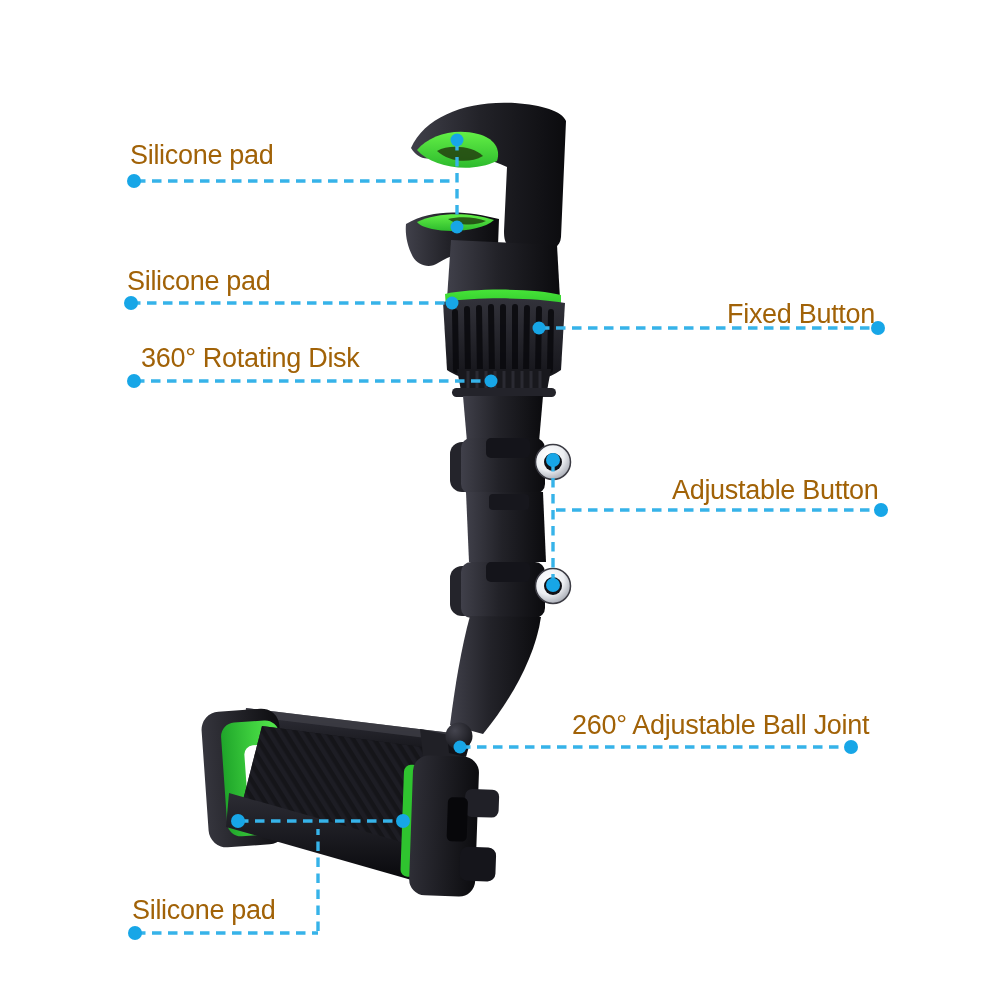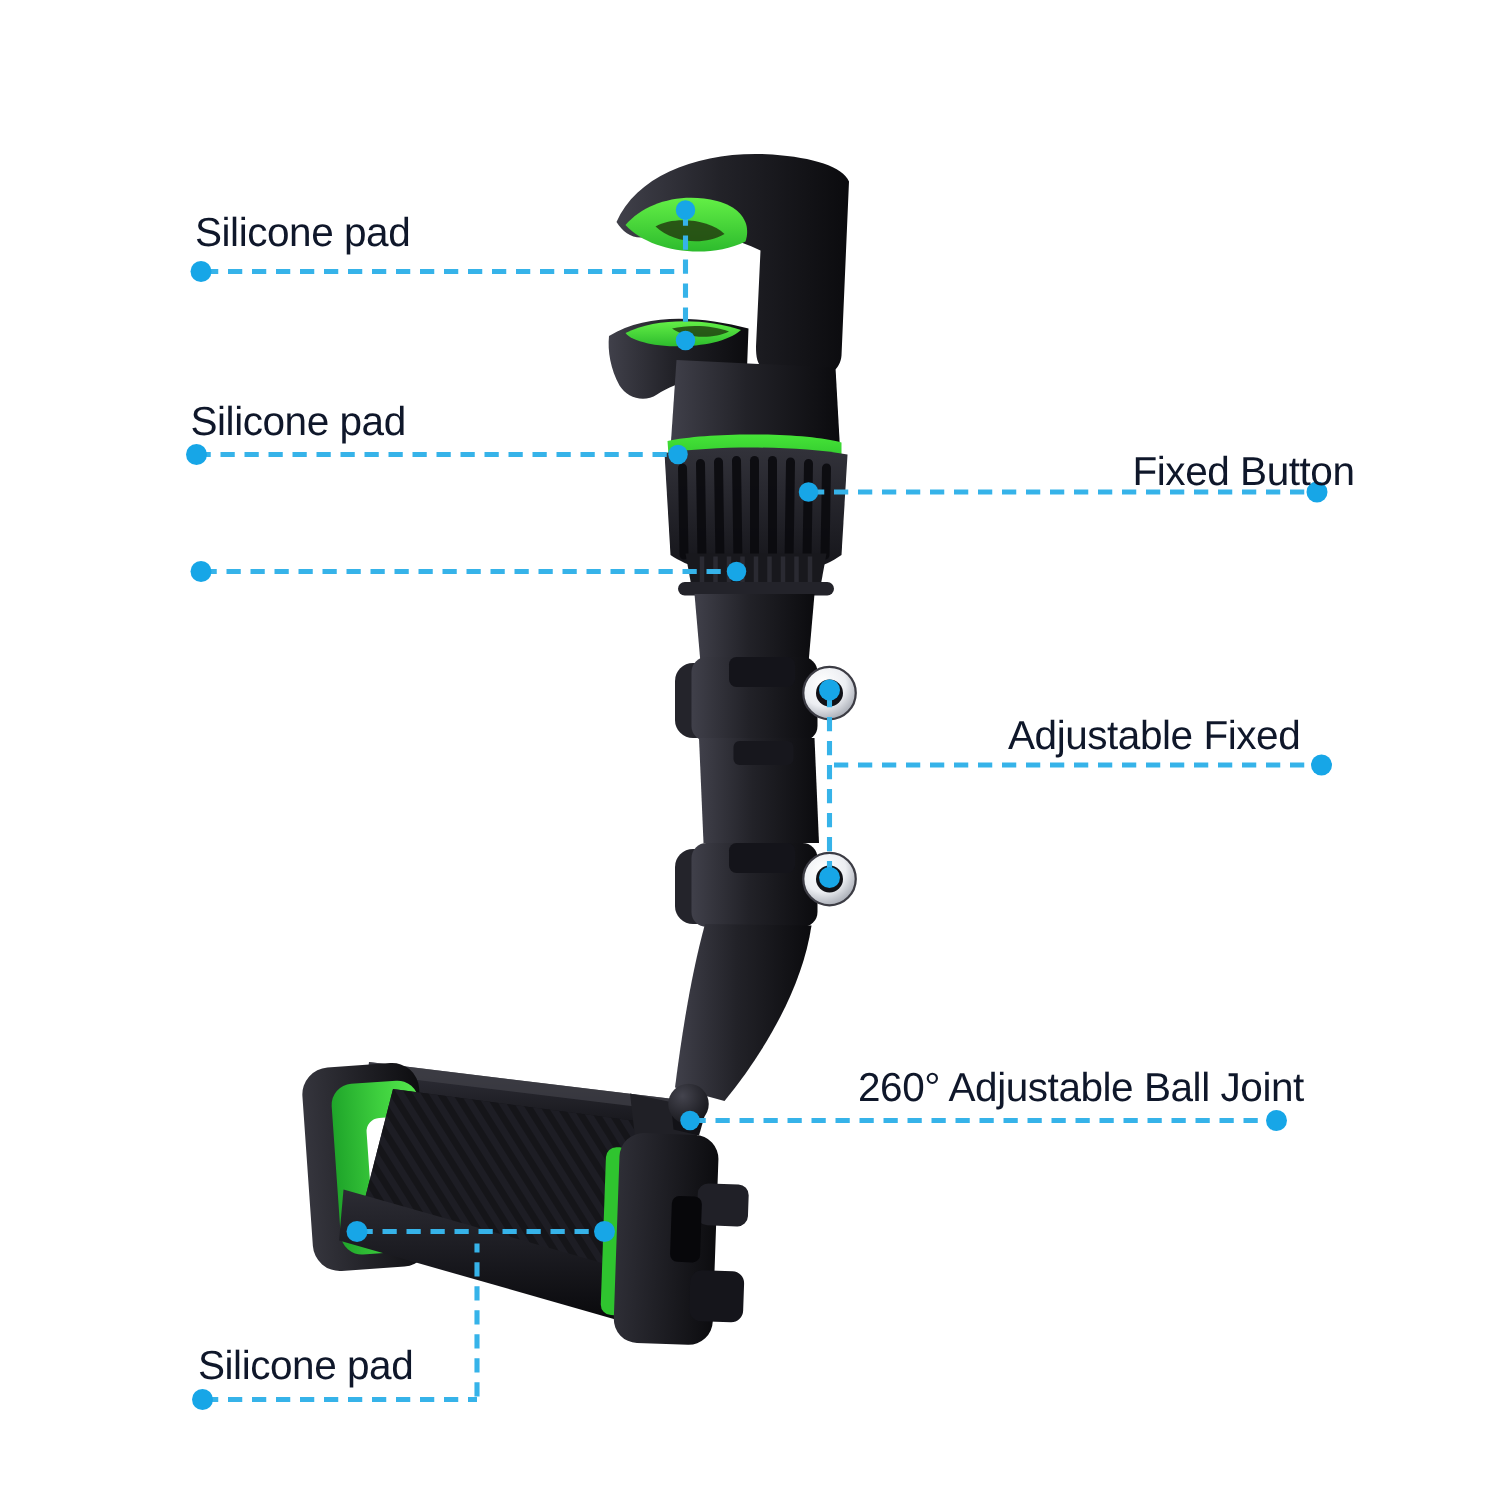--- a/index.html
+++ b/index.html
@@ -2,27 +2,27 @@
 <html><head>
 <meta charset="utf-8">
 <style>
   html,body{margin:0;padding:0;background:#fff;}
   .stage{
     position:relative;width:1000px;height:1000px;background:#ffffff;
     font-family:"Liberation Sans",sans-serif;overflow:hidden;
   }
   .stage svg{position:absolute;left:0;top:0;}
   .callout-label{
-    position:absolute;font-size:27px;color:#0f172a;letter-spacing:-0.3px;
+    position:absolute;font-size:27px;color:#a16207;letter-spacing:-0.3px;
     white-space:nowrap;line-height:1.1;
   }
   .lbl-silicone-top{left:130px;top:141px;}
   .lbl-silicone-mid{left:127px;top:267px;}
   .lbl-rotating-disk{left:141px;top:344px;}
-  .lbl-fixed-button{left:727px;top:300px;margin-left:28px;}
+  .lbl-fixed-button{left:727px;top:300px;}
   .lbl-adjustable-button{left:672px;top:476px;}
   .lbl-ball-joint{left:572px;top:711px;}
   .lbl-silicone-bottom{left:132px;top:896px;}
 </style>
 </head>
 <body>
 
 <div class="stage">
 
   <svg width="1000" height="1000" viewBox="0 0 1000 1000">
@@ -223,17 +223,18 @@
       <circle cx="460" cy="747" r="6.5"></circle>
       <circle cx="851" cy="747" r="7"></circle>
       <circle cx="238" cy="821" r="7"></circle>
       <circle cx="403" cy="821" r="7"></circle>
       <circle cx="135" cy="933" r="7"></circle>
     </g>
   </svg>
 
   <div class="callout-label lbl-silicone-top">Silicone pad</div>
   <div class="callout-label lbl-silicone-mid">Silicone pad</div>
+  <div class="callout-label lbl-rotating-disk">360° Rotating Disk</div>
   <div class="callout-label lbl-fixed-button">Fixed Button</div>
-  <div class="callout-label lbl-adjustable-button">Adjustable Fixed</div>
+  <div class="callout-label lbl-adjustable-button">Adjustable Button</div>
   <div class="callout-label lbl-ball-joint">260° Adjustable Ball Joint</div>
   <div class="callout-label lbl-silicone-bottom">Silicone pad</div>
 </div>
 
 </body></html>

